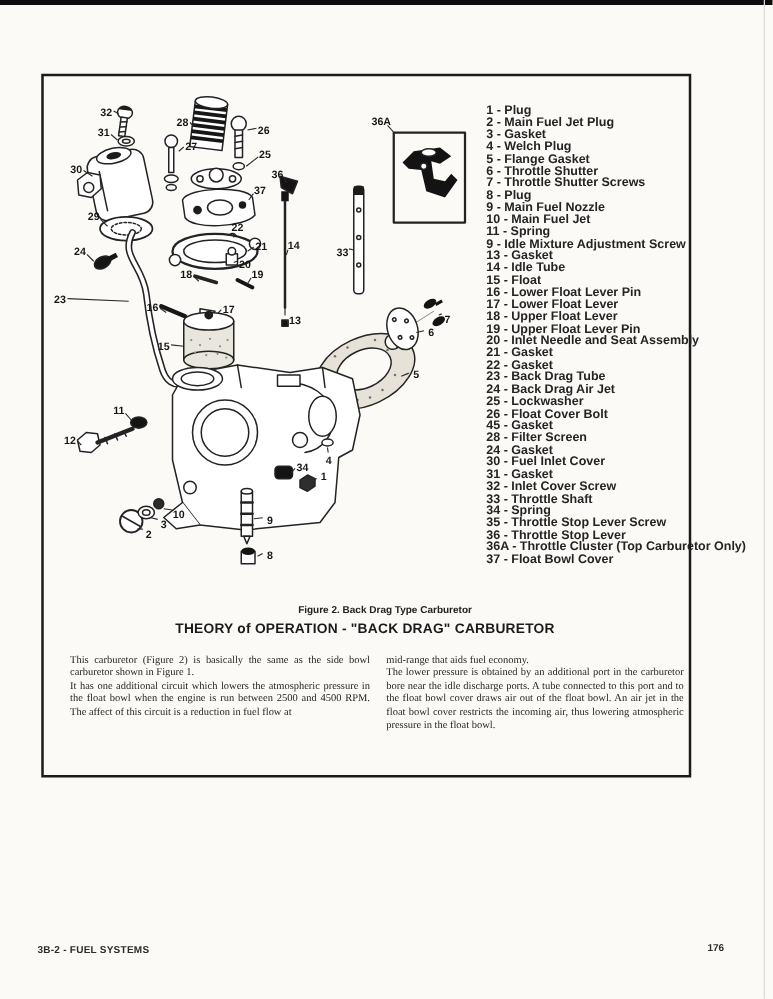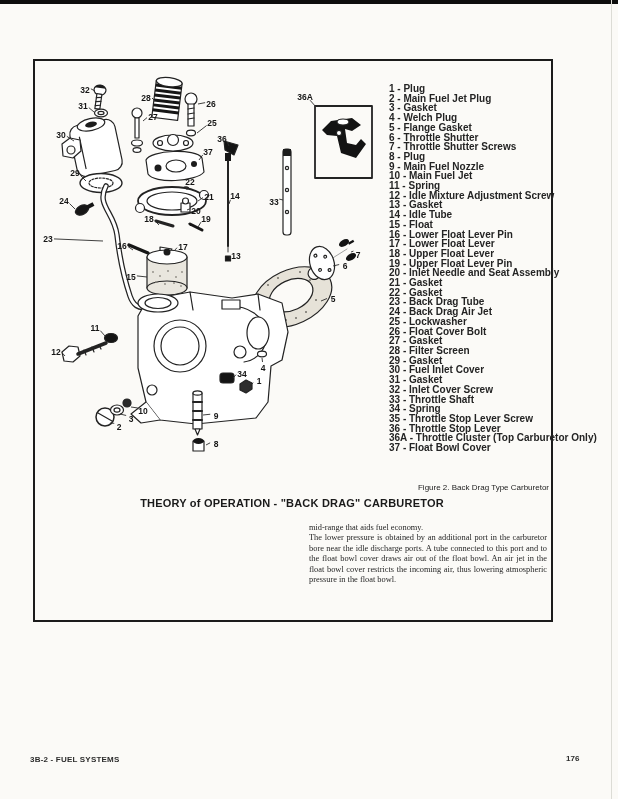--- a/index.html
+++ b/index.html
@@ -16,22 +16,22 @@
     position:absolute;left:33px;top:59px;width:516px;height:559px;
     border:2px solid #1b1b1b;background:transparent;
   }
   svg.diagram{position:absolute;left:0;top:0;pointer-events:none;}
   .parts-list{
     position:absolute;left:389px;top:84px;width:160px;
     font-size:10px;font-weight:bold;letter-spacing:0;color:#242424;
   }
   .parts-list .part-line{line-height:9.7px;white-space:nowrap;}
   .fig-caption{
-    position:absolute;left:35px;top:483px;width:514px;text-align:right;
-    font-size:8px;font-weight:normal;color:#222;
+    position:absolute;left:51px;top:483px;width:514px;text-align:center;
+    font-size:8px;font-weight:bold;color:#222;
   }
   .theory-heading{
     position:absolute;left:35px;top:497px;width:514px;text-align:center;
     font-size:11px;font-weight:bold;letter-spacing:.2px;color:#1a1a1a;
   }
   .body-columns{
     position:absolute;left:56px;top:523px;width:492px;
     font-family:"Liberation Serif",serif;font-size:8.4px;line-height:10.4px;
     color:#262626;
   }
@@ -384,55 +384,57 @@
     <div class="part-line">2 - Main Fuel Jet Plug</div>
     <div class="part-line">3 - Gasket</div>
     <div class="part-line">4 - Welch Plug</div>
     <div class="part-line">5 - Flange Gasket</div>
     <div class="part-line">6 - Throttle Shutter</div>
     <div class="part-line">7 - Throttle Shutter Screws</div>
     <div class="part-line">8 - Plug</div>
     <div class="part-line">9 - Main Fuel Nozzle</div>
     <div class="part-line">10 - Main Fuel Jet</div>
     <div class="part-line">11 - Spring</div>
-    <div class="part-line">12 - Idle Mixture Adjustment Screw</div>
+    <div class="part-line">9 - Idle Mixture Adjustment Screw</div>
     <div class="part-line">13 - Gasket</div>
     <div class="part-line">14 - Idle Tube</div>
     <div class="part-line">15 - Float</div>
     <div class="part-line">16 - Lower Float Lever Pin</div>
     <div class="part-line">17 - Lower Float Lever</div>
     <div class="part-line">18 - Upper Float Lever</div>
     <div class="part-line">19 - Upper Float Lever Pin</div>
     <div class="part-line">20 - Inlet Needle and Seat Assembly</div>
     <div class="part-line">21 - Gasket</div>
     <div class="part-line">22 - Gasket</div>
     <div class="part-line">23 - Back Drag Tube</div>
     <div class="part-line">24 - Back Drag Air Jet</div>
     <div class="part-line">25 - Lockwasher</div>
     <div class="part-line">26 - Float Cover Bolt</div>
-    <div class="part-line">27 - Gasket</div>
+    <div class="part-line">45 - Gasket</div>
     <div class="part-line">28 - Filter Screen</div>
-    <div class="part-line">29 - Gasket</div>
+    <div class="part-line">24 - Gasket</div>
     <div class="part-line">30 - Fuel Inlet Cover</div>
     <div class="part-line">31 - Gasket</div>
     <div class="part-line">32 - Inlet Cover Screw</div>
     <div class="part-line">33 - Throttle Shaft</div>
     <div class="part-line">34 - Spring</div>
     <div class="part-line">35 - Throttle Stop Lever Screw</div>
     <div class="part-line">36 - Throttle Stop Lever</div>
     <div class="part-line">36A - Throttle Cluster (Top Carburetor Only)</div>
     <div class="part-line">37 - Float Bowl Cover</div>
   </div>
 
 <div class="fig-caption">Figure 2. Back Drag Type Carburetor</div>
 
 <div class="theory-heading">THEORY of OPERATION - "BACK DRAG" CARBURETOR</div>
 
 <div class="body-columns">
   <div class="col col-left">
+    <p>This carburetor (Figure 2) is basically the same as the side bowl carburetor shown in Figure 1.</p>
+    <p>It has one additional circuit which lowers the atmospheric pressure in the float bowl when the engine is run between 2500 and 4500 RPM. The affect of this circuit is a reduction in fuel flow at</p>
   </div>
   <div class="col col-right">
     <p>mid-range that aids fuel economy.</p>
     <p>The lower pressure is obtained by an additional port in the carburetor bore near the idle discharge ports. A tube connected to this port and to the float bowl cover draws air out of the float bowl. An air jet in the float bowl cover restricts the incoming air, thus lowering atmospheric pressure in the float bowl.</p>
   </div>
 </div>
 
 <div class="footer-left">3B-2 - FUEL SYSTEMS</div>
 <div class="page-number">176</div>
 

